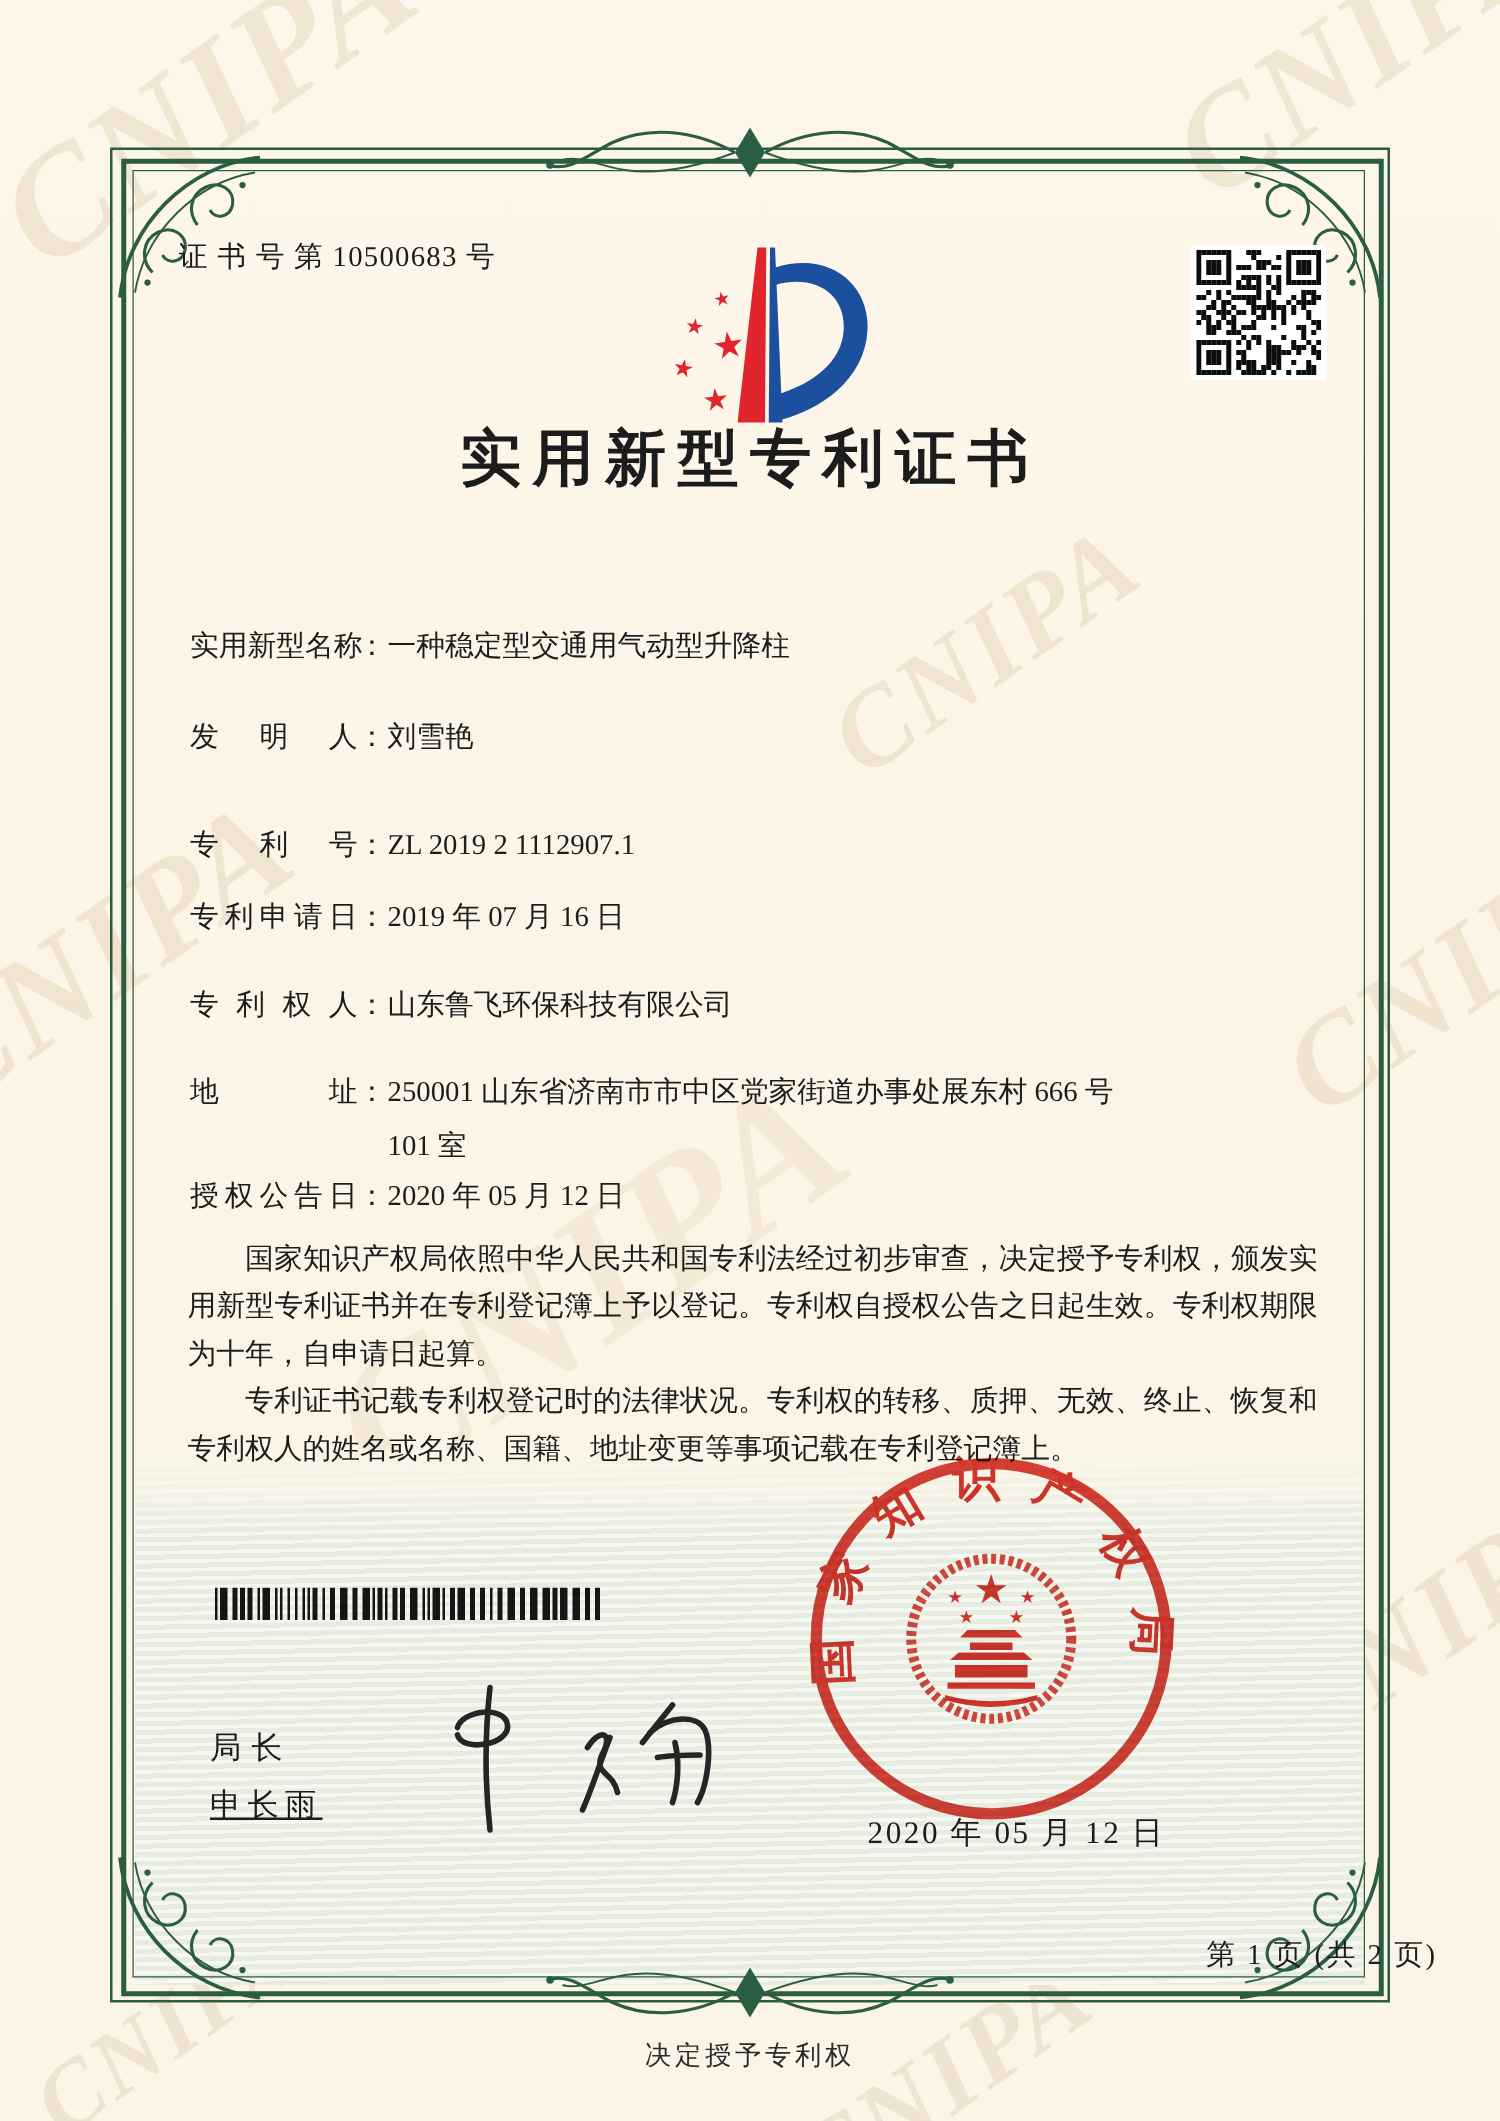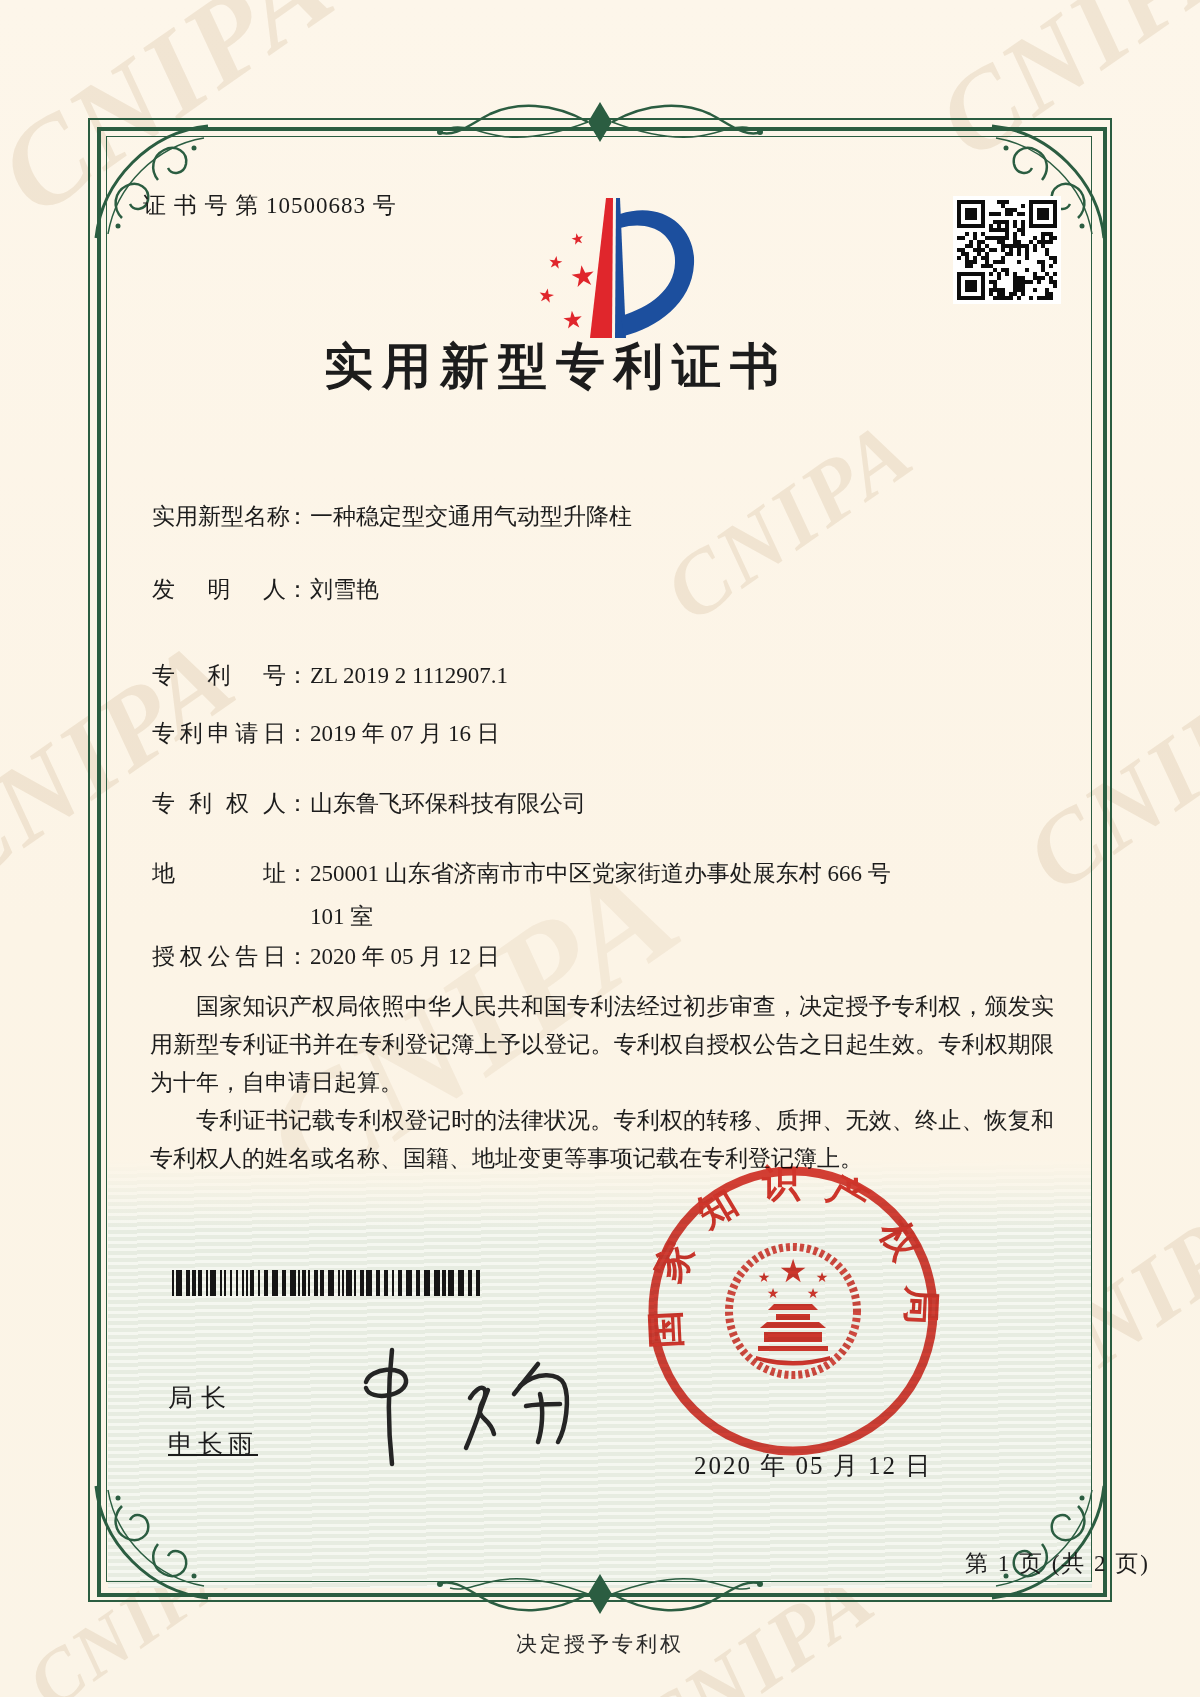--- a/index.html
+++ b/index.html
@@ -23,21 +23,21 @@
   .mid-orn.top{top:94px;}
   .mid-orn.bottom{top:1566px;transform:scaleY(-1);}
   
   .guilloche{position:absolute;left:108px;top:1160px;width:984px;height:428px;z-index:1;
      background:
        linear-gradient(180deg,#fcf5e7 0px,rgba(252,245,231,0) 70px),
        repeating-linear-gradient(179deg,#e7ece1 0px,#e7ece1 4px,#f5f7f0 4px,#f5f7f0 7px);}
   
   .z{position:absolute;z-index:4;}
   .cert-no{left:143px;top:190px;font-size:23px;letter-spacing:1px;}
-  .title{left:0;width:1112px;top:334px;text-align:center;font-size:49px;font-weight:bold;letter-spacing:9px;}
+  .title{left:0;width:1200px;top:334px;text-align:center;font-size:49px;font-weight:bold;letter-spacing:9px;}
   .logo{left:538px;top:186px;width:175px;height:162px;}
   .logo .st{position:absolute;color:#e0262c;font-family:"DejaVu Sans",sans-serif;line-height:1;}
   .qr{left:953px;top:196px;width:108px;height:108px;background:#fff;padding:4px;box-sizing:border-box;}
   .frow{position:absolute;left:152px;font-size:23px;white-space:nowrap;z-index:4;}
   .flabel{display:inline-block;width:134px;text-align:justify;text-align-last:justify;}
   .fcolon{display:inline-block;width:24px;}
   .paras{left:150px;top:988px;width:904px;font-size:23px;line-height:38px;text-align:justify;}
   .paras p{margin:0;text-indent:2em;}
   .barcode{left:172px;top:1270px;width:310px;height:26px;display:flex;align-items:stretch;overflow:hidden;}
   .barcode span{display:inline-block;height:100%;background:#151515;flex:0 0 auto;}

